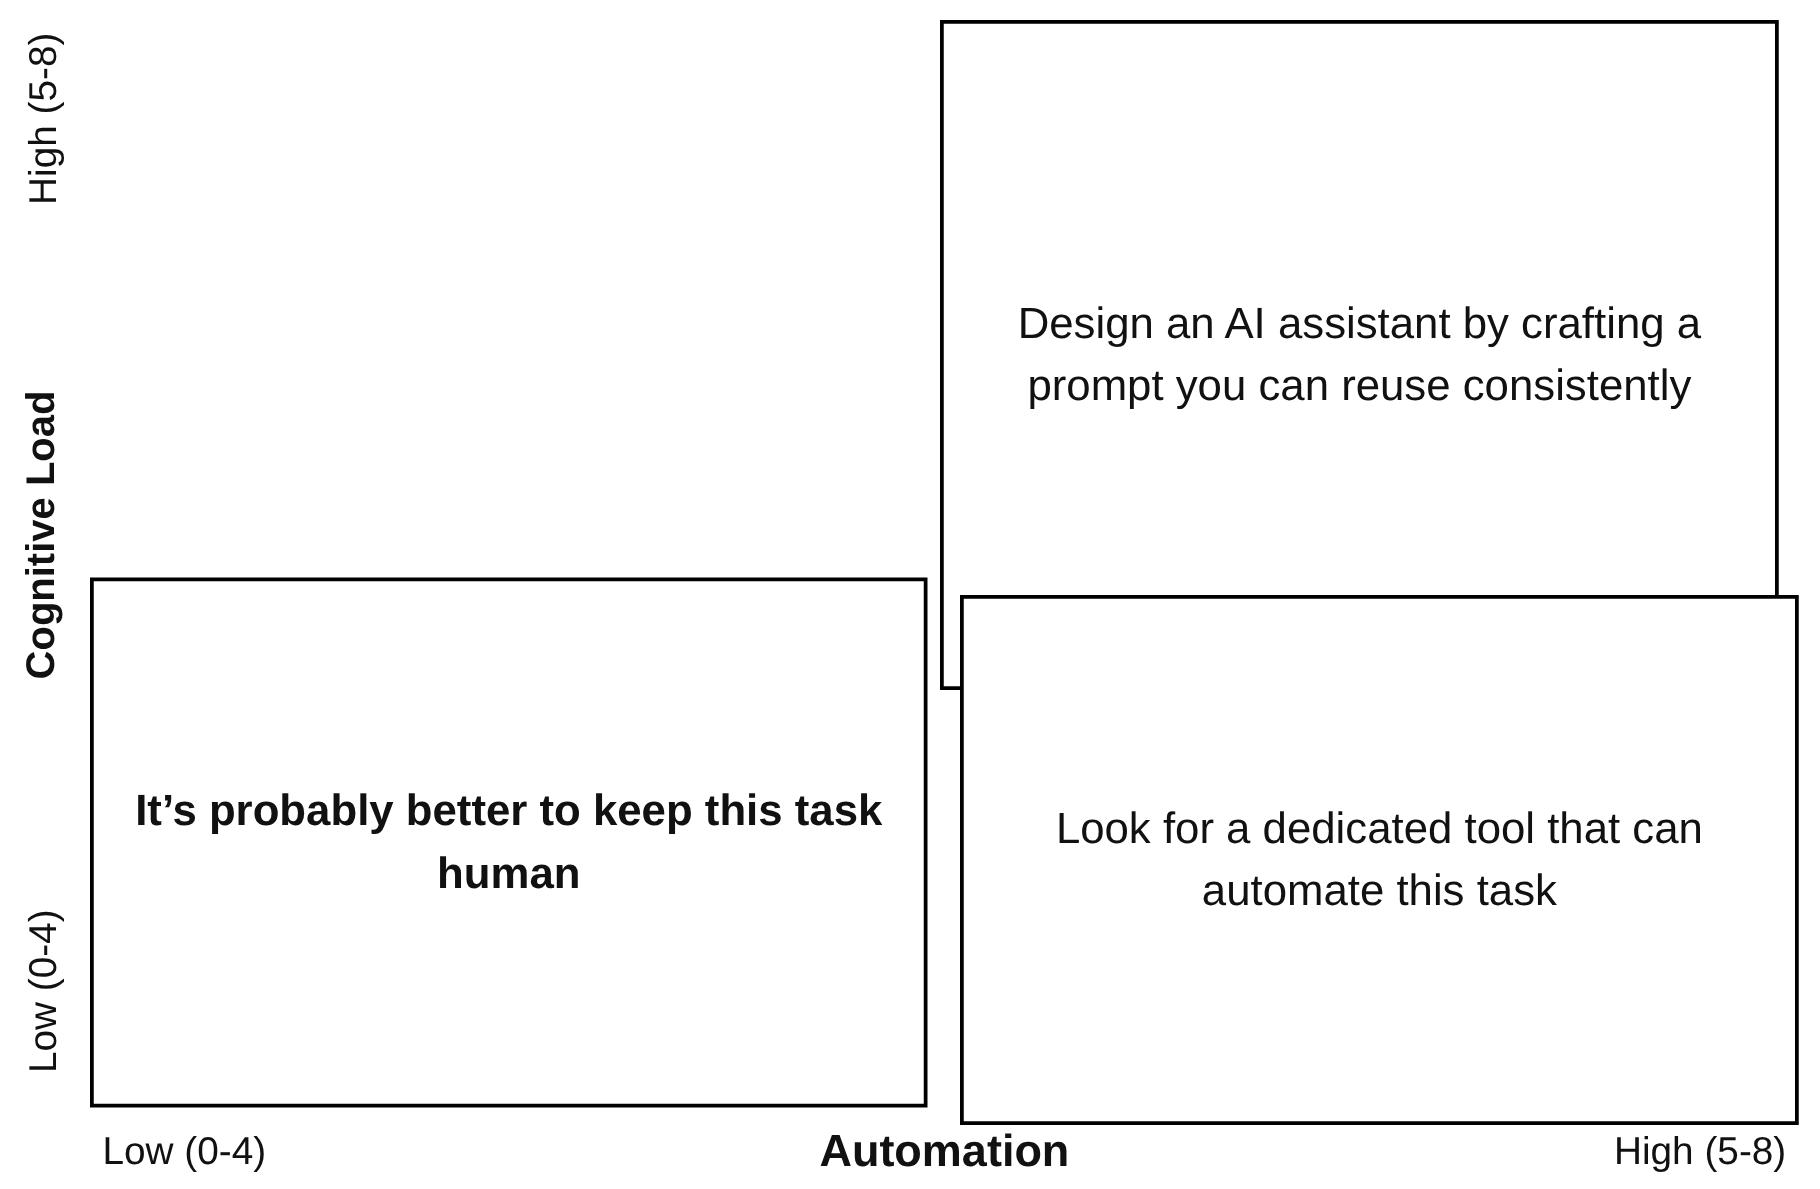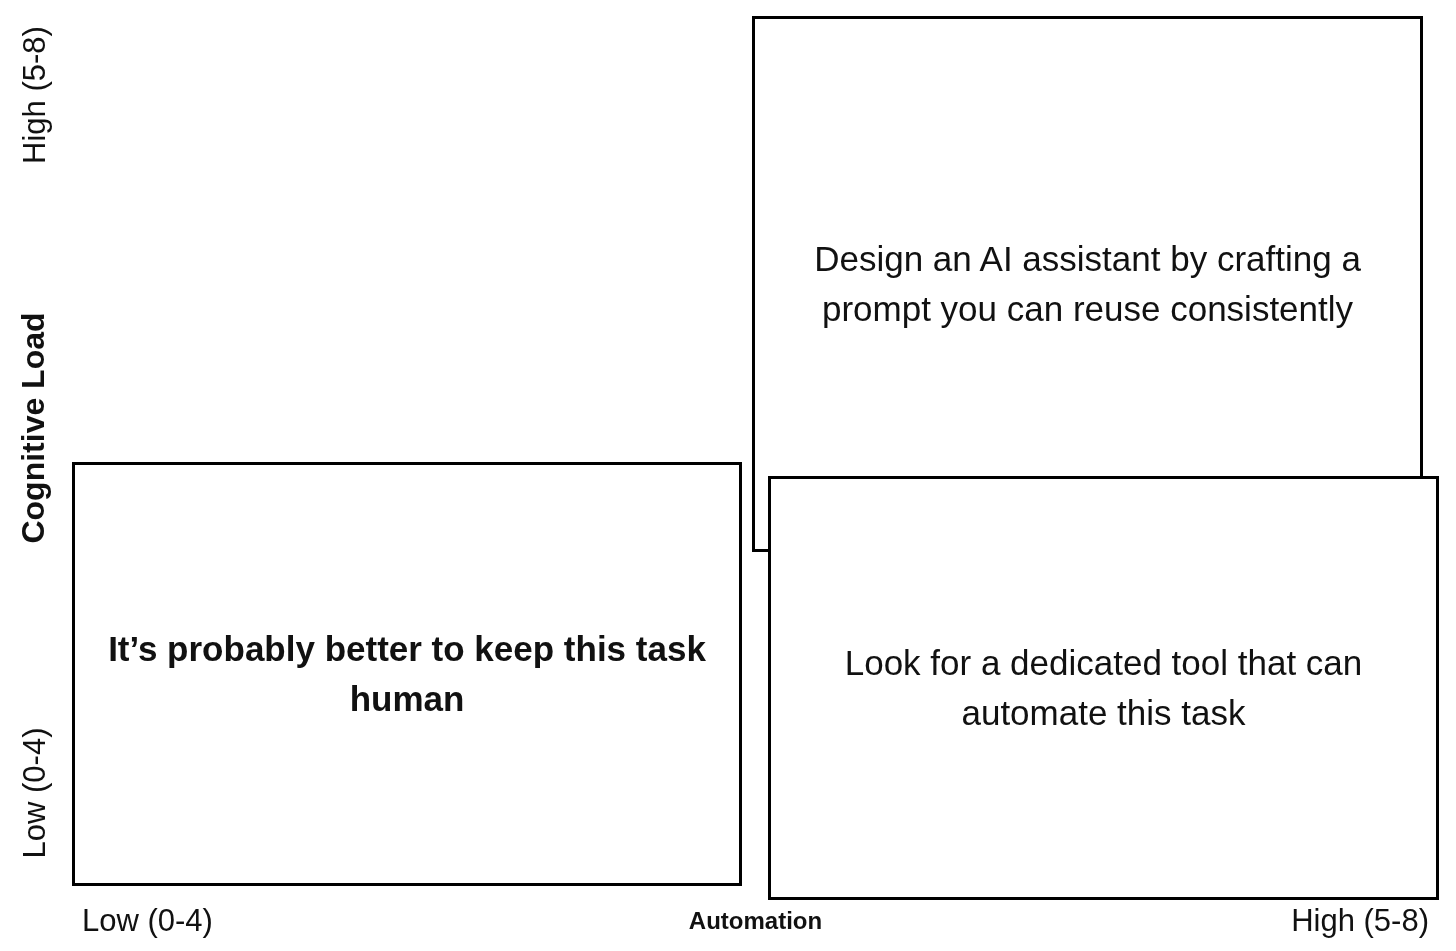--- a/index.html
+++ b/index.html
@@ -51,21 +51,21 @@
   .x-axis {
     position: absolute;
     left: 72px;
     right: 17px;
     top: 898px;
     height: 46px;
     display: flex;
     align-items: center;
   }
   .x-axis .x-low  { position: absolute; left: 10px;  font-size: 31px; }
-  .x-axis .x-title{ position: absolute; left: 50%; transform: translateX(-50%); font-size: 24px; font-weight: 700; }
+  .x-axis .x-title{ position: absolute; left: 50%; transform: translateX(-50%); font-size: 36px; font-weight: 700; }
   .x-axis .x-high { position: absolute; right: 10px; font-size: 31px; }
 </style>
 </head>
 <body>
 
 <div class="stage">
 
   <span class="y-label" id="y-high">High (5-8)</span>
 
   <span class="y-label bold" id="y-axis-title">Cognitive Load</span>

